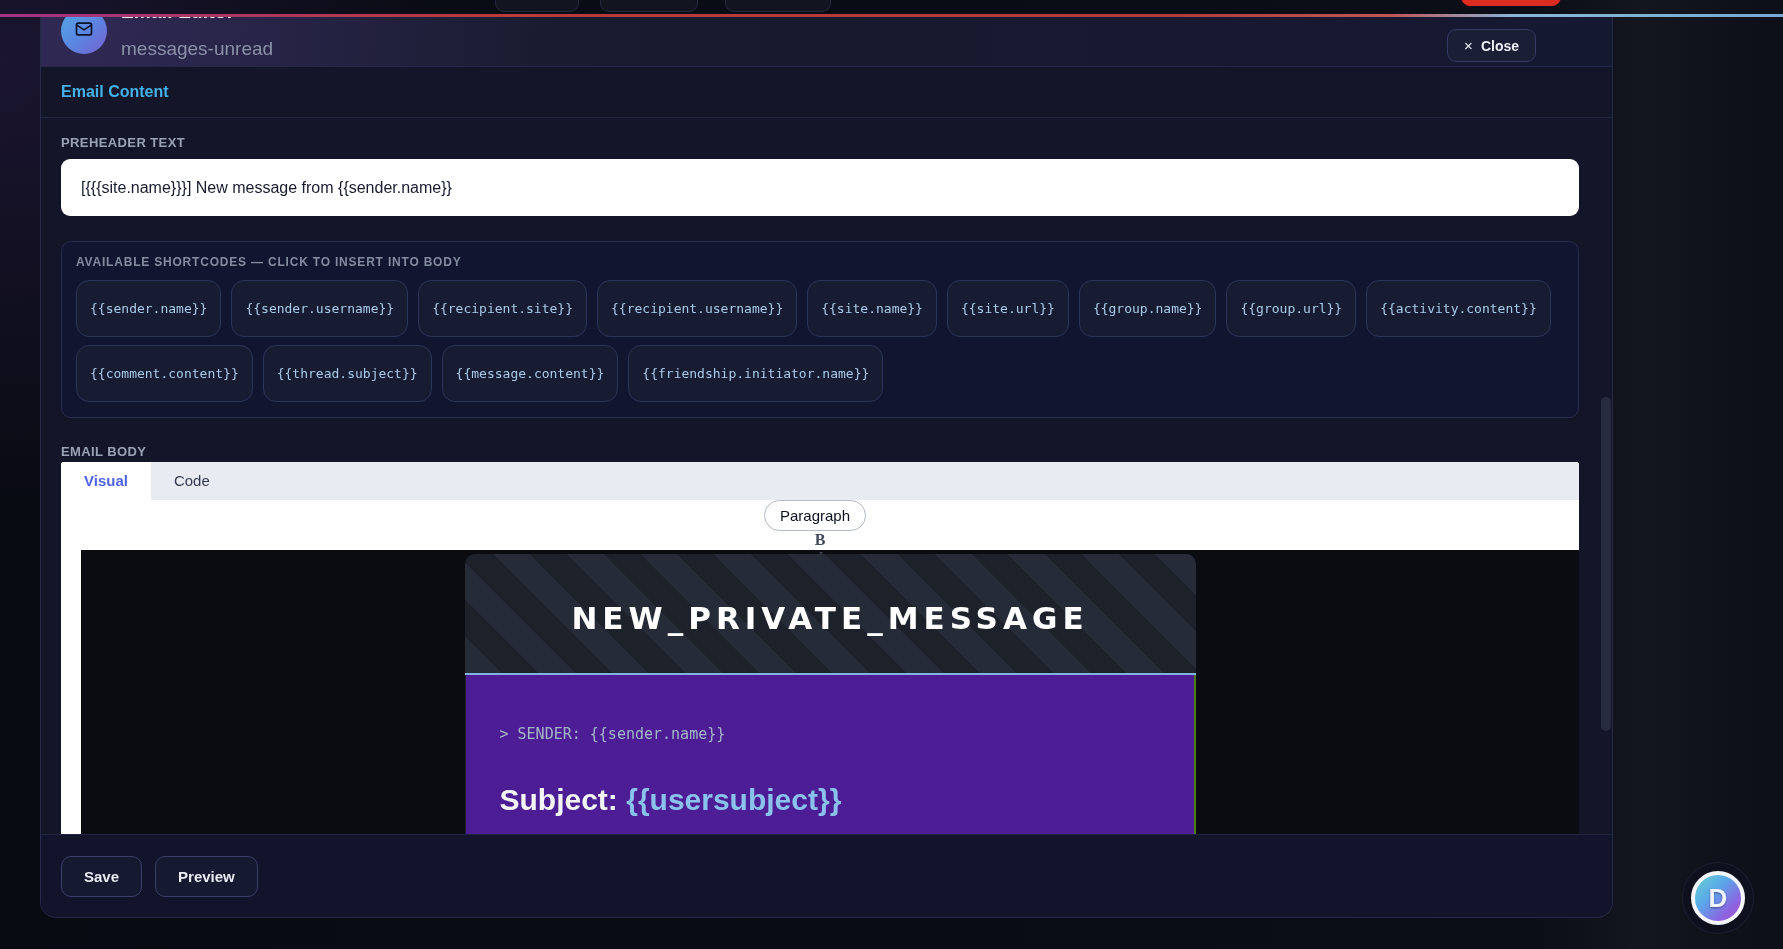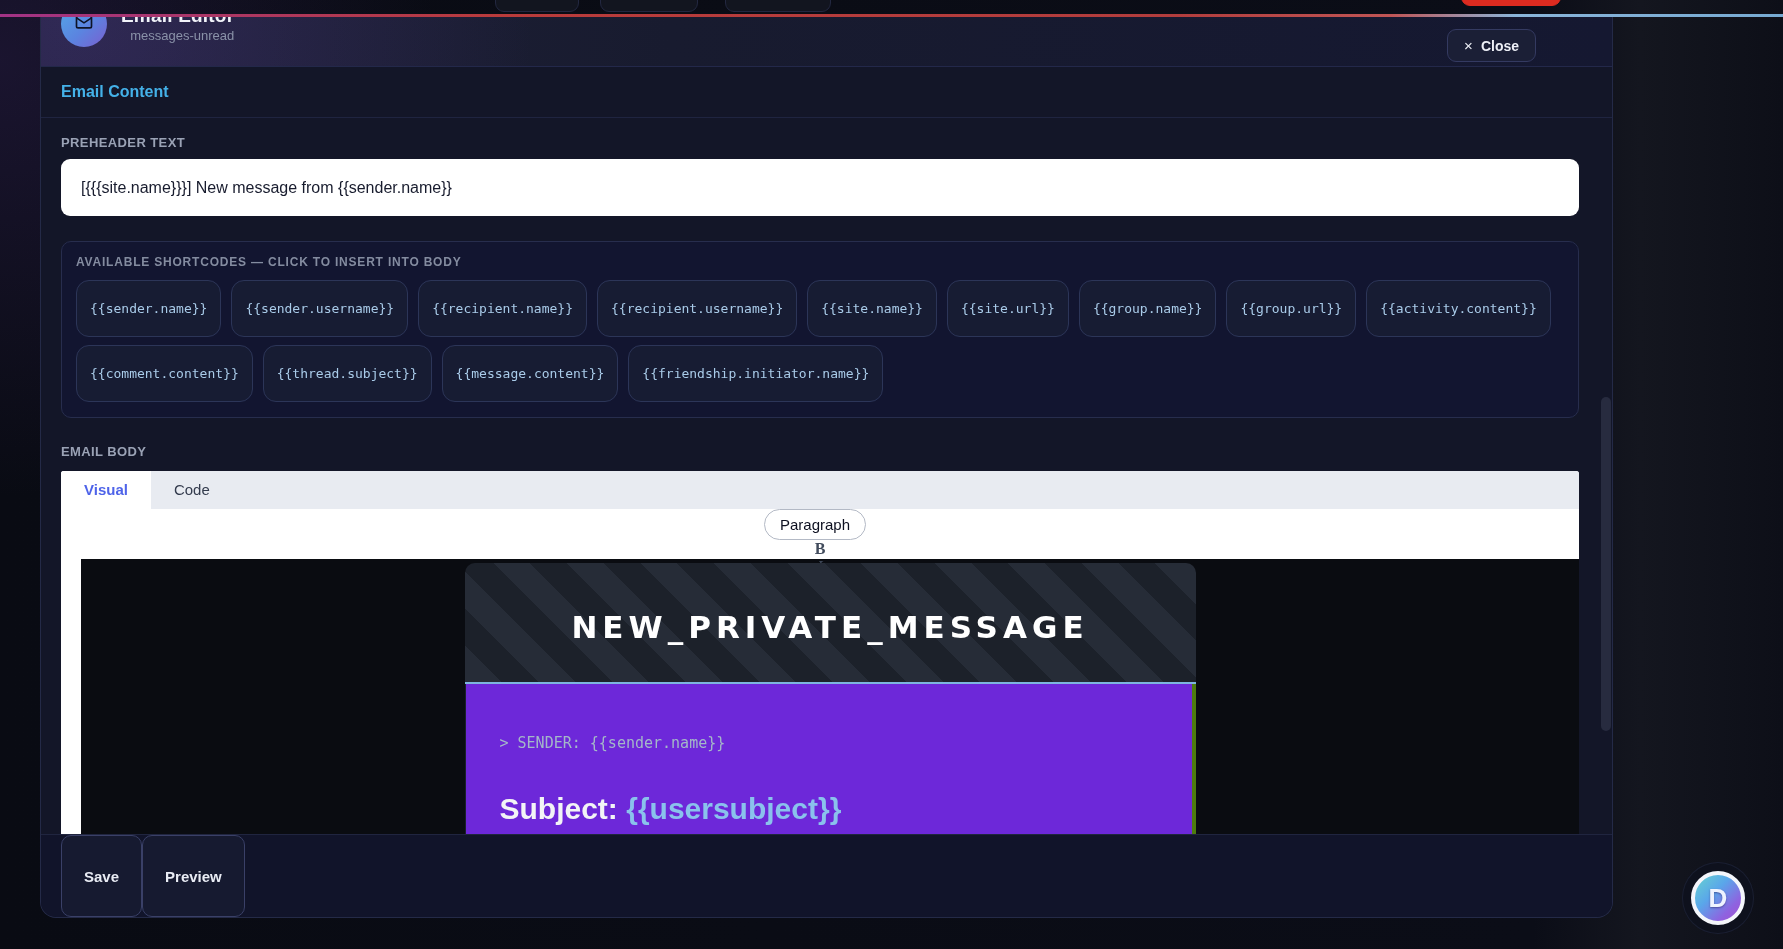--- a/index.html
+++ b/index.html
@@ -29,21 +29,21 @@
   .modal-header{ height:50px; overflow:hidden; position:relative;
     background:linear-gradient(90deg,#1f2138 0%,#181b2f 40%,#151831 100%);
     border-bottom:1px solid #23284a; }
   .modal-header::before{ content:""; position:absolute; inset:0;
     background:radial-gradient(circle at 2% 0%, rgba(110,70,190,.22), transparent 30%); }
   .header-inner{ display:flex; align-items:center; gap:14px; margin-top:-16px; padding-left:20px; position:relative; }
   .avatar{ width:46px; height:46px; border-radius:50%; flex:0 0 auto;
     background:linear-gradient(135deg,#53a9e6 0%,#5b84e0 55%,#7a5fd0 100%);
     display:grid; place-items:center; }
   .htitles .title{ font-size:19px; font-weight:800; color:#f2f4fa; letter-spacing:.2px; }
-  .htitles .subtitle{ font-size:13px; color:#8a92a8; margin-top:1px;text-align:right; }
+  .htitles .subtitle{ font-size:19px; color:#8a92a8; margin-top:15px; }
   .close-btn{ position:absolute; top:12px; right:76px; display:flex; align-items:center; gap:8px;
     background:#1b1f36; border:1px solid #343a61; color:#eef0f7; font-weight:700; font-size:14px;
     padding:7px 16px; border-radius:9px; cursor:pointer; }
   .close-btn .x{ font-size:15px; font-weight:400; }
 
   .section-strip{ padding:16px 20px; font-size:16px; font-weight:700; color:#44b1e8;
     border-bottom:1px solid #1f2440; }
 
   .content{ padding:0 33px 0 20px; }
 
@@ -52,21 +52,21 @@
     border:none; border-radius:9px; padding:0 20px; font-size:16px; color:#181c2e;
     font-family:"Liberation Sans","DejaVu Sans",sans-serif; outline:none; }
 
   .shortcodes{ margin-top:25px; border:1px solid #272d4d; border-radius:10px;
     background:#121530; padding:13px 14px 15px; }
   .shortcodes-label{ font-size:12px; font-weight:700; letter-spacing:.8px; color:#848ca0; }
   .chips{ margin-top:11px; display:flex; flex-wrap:wrap; gap:8px 10px; }
   .chip{ font-family:"DejaVu Sans Mono","Liberation Mono",monospace; font-size:13px; color:#a9cbe9;
     background:#171c33; border:1px solid #2c3558; border-radius:13px; padding:20px 13px; cursor:pointer; }
 
-  .editor{ margin-top:12px; border-radius:3px; overflow:hidden; background:#ffffff; }
+  .editor{ margin-top:3px; border-radius:3px; overflow:hidden; background:#ffffff; }
   .tabbar{ background:#e8ebf1; display:flex; height:38px; }
   .tab{ padding:0 23px; line-height:38px; font-size:15px; color:#333b4d; cursor:pointer; }
   .tab.active{ background:#ffffff; color:#4e63e9; font-weight:600; }
 
   .toolbar{ height:50px; background:#ffffff; display:flex; align-items:center; padding:0 12px; color:#414b5c;flex-direction:column; }
   .pbtn{ border:1px solid #b3b9c5; border-radius:17px; padding:6px 15px; font-size:15px;
     color:#0d1020; background:#fff; cursor:pointer; margin-right:10px; font-family:inherit; }
   .tsep{ width:1px; height:26px; background:#dfe3ea; margin:0 9px; }
   .tbtn{ width:32px; height:32px; display:grid; place-items:center; background:none; border:none;
     color:#414b5c; cursor:pointer; border-radius:4px; }
@@ -78,31 +78,31 @@
 
   .canvas{ background:#ffffff; height:336px; padding-left:20px; }
   .email-dark{ background:#0a0c11; width:100%; height:100%; display:flex; justify-content:center; overflow:hidden; }
   .email-card{ width:731px; margin-top:4px; }
   .card-head{ border-radius:10px 10px 0 0; text-align:center; padding:31px 10px 37px;
     border-bottom:2px solid #7db5e0;
     background:repeating-linear-gradient(45deg,#262c37 0 26px,#1c212a 26px 52px); }
   .eyebrow{ font-size:12px; font-weight:700; letter-spacing:7px; color:#8fb9dc; }
   .card-title{ margin-top:15px; font-size:31px; font-weight:800; letter-spacing:5px; color:#ffffff;
     font-family:"DejaVu Sans","Liberation Sans",sans-serif; }
-  .card-body{ background:#6d28d9; border-left:1px solid #1b212c; border-right:4px solid #4d7c0f;
+  .card-body{ background:#4c1d95; border-left:1px solid #1b212c; border-right:2px solid #4d7c0f;
     padding:0 34px; height:230px; }
   .sender-line{ padding-top:50px; font-family:"DejaVu Sans Mono","Liberation Mono",monospace;
     font-size:15px; color:#a4b8c8; }
   .subject-line{ margin-top:40px; font-size:30px; font-weight:800; color:#f2f4f6; }
   .subject-line .subject-var{ color:#8ac2ec; }
   .quote-block{ margin-top:42px; width:95%; height:80px; background:#11141c;
     border-left:3px solid #7db5e0; border-radius:3px 8px 8px 3px; }
 
   .modal-footer{ position:absolute; left:0; right:0; bottom:0; height:83px; background:#11142a;
-    border-top:1px solid #20253f; display:flex; padding:0 20px; }
+    border-top:1px solid #20253f; display:flex; align-items:center; gap:13px; padding:0 20px; }
   .footer-btn{ background:#161a30; border:1px solid #3a4067; color:#e9ecf4; font-weight:600;
     font-size:15px; padding:11px 22px; border-radius:10px; cursor:pointer; font-family:inherit; }
 
   .scroll-thumb{ position:absolute; top:380px; right:1px; width:10px; height:334px;
     border-radius:6px; background:#272b3f; }
 
   .float-badge{ position:absolute; right:30px; bottom:16px; width:70px; height:70px; border-radius:50%;
     background:#0e111d; box-shadow:0 0 0 1px #1a1f32; display:grid; place-items:center; cursor:pointer; }
   .badge-inner{ width:54px; height:54px; border-radius:50%; border:4px solid #f4f6fb;
     background:linear-gradient(135deg,#67d4d0 0%,#5aa6ea 40%,#8e63e0 75%,#a44fd0 100%);
@@ -147,21 +147,21 @@
   <div class="content">
 
     <div class="field-label">PREHEADER TEXT</div>
     <input class="preheader-input" type="text" value="[{{{site.name}}}] New message from {{sender.name}}" style="">
 
     <div class="shortcodes">
       <div class="shortcodes-label">AVAILABLE SHORTCODES — CLICK TO INSERT INTO BODY</div>
       <div class="chips">
         <button class="chip">{{sender.name}}</button>
         <button class="chip">{{sender.username}}</button>
-        <button class="chip">{{recipient.name}}</button>
+        <button class="chip">{{recipient.site}}</button>
         <button class="chip">{{recipient.username}}</button>
         <button class="chip">{{site.name}}</button>
         <button class="chip">{{site.url}}</button>
         <button class="chip">{{group.name}}</button>
         <button class="chip">{{group.url}}</button>
         <button class="chip">{{activity.content}}</button>
         <button class="chip">{{comment.content}}</button>
         <button class="chip">{{thread.subject}}</button>
         <button class="chip">{{message.content}}</button>
         <button class="chip">{{friendship.initiator.name}}</button>

